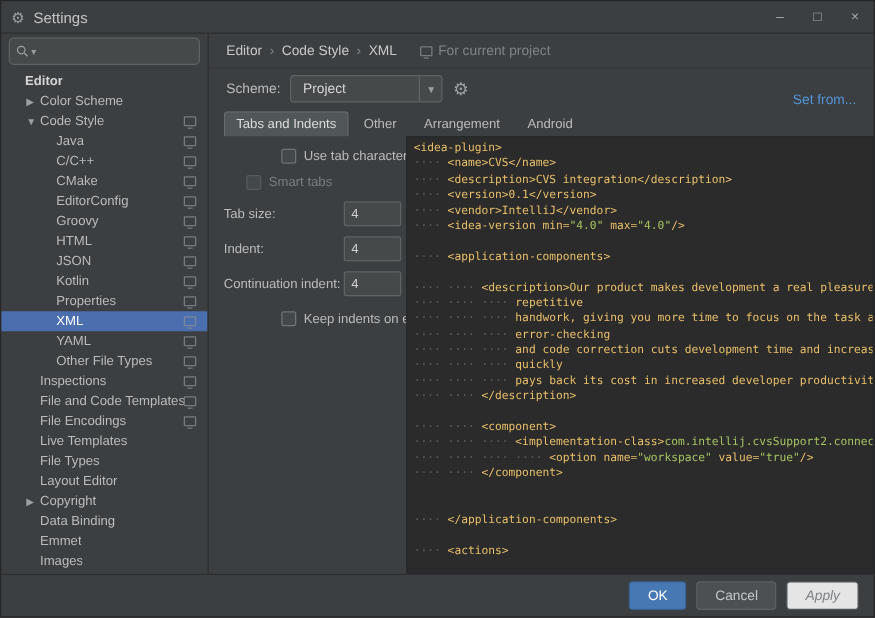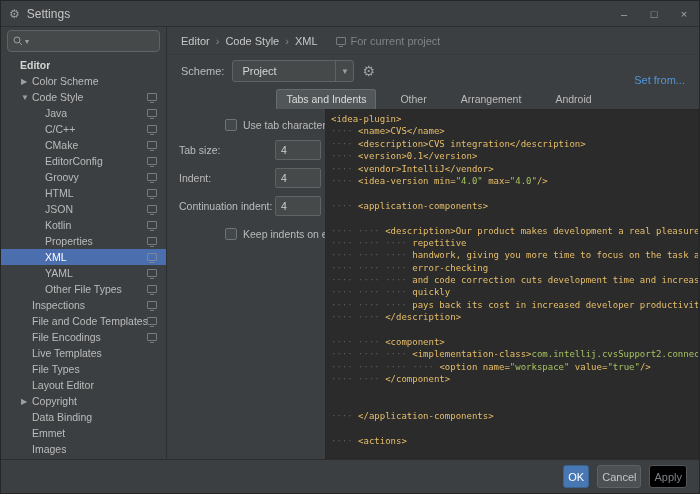--- a/index.html
+++ b/index.html
@@ -46,21 +46,21 @@
   .scope-note { display:flex; align-items:center; gap:5px; color:#7e8386; margin-left:12px; }
   .scope-note .badge-icon { margin-left:0; }
 
   .scheme-row { height:32px; flex:none; display:flex; align-items:center; padding:0 14px; gap:8px; }
   .scheme-label { color:#bbbbbb; }
   .combo { width:122px; height:22px; background:#45494a; border:1px solid #5e6366; border-radius:3px; display:flex; align-items:center; padding-left:9px; color:#d6d6d6; }
   .combo-arrow { margin-left:auto; width:18px; align-self:stretch; border-left:1px solid #5e6366; display:flex; align-items:center; justify-content:center; color:#9da0a2; font-size:8px; }
   .gear { color:#9da0a2; font-size:14px; cursor:default; }
   .set-from { margin-left:auto; align-self:flex-end; margin-bottom:1px; color:#5394d8; cursor:default; }
 
-  .tabs-row { height:22px; flex:none; display:flex; align-items:flex-end; padding-left:12px; gap:14px;justify-content:center; }
+  .tabs-row { height:22px; flex:none; display:flex; align-items:flex-end; padding-left:12px; gap:2px; }
   .tab { padding:3px 9px 4px; color:#bbbbbb; font-size:10.5px; border:1px solid transparent; border-bottom:none; cursor:default; }
   .tab.selected { background:#515658; border:1px solid #666b6d; border-bottom:none; border-radius:3px 3px 0 0; color:#dcdcdc; }
 
   .content { flex:1; display:flex; min-height:0; padding-left:12px; }
   .settings-col { width:146px; flex:none; padding-top:10px; padding-right:4px; font-size:10.5px; }
   .check-row { display:flex; align-items:center; gap:6px; margin-bottom:9px; white-space:nowrap;margin-left:46px; }
   .checkbox { width:12px; height:12px; background:#43494b; border:1px solid #6f7375; border-radius:2px; flex:none; }
   .check-row.disabled { color:#7a7e80; }
   .check-row.disabled .checkbox { border-color:#565a5c; }
   .indent-sub { margin-left:18px; }
@@ -71,23 +71,23 @@
   
   .preview { flex:1; min-width:0; background:#2b2b2b; border:1px solid #27292a; overflow:hidden; padding:3px 0 0 5px; }
   .code { font-family:"DejaVu Sans Mono","Liberation Mono",monospace; font-size:9px; line-height:12.4px; white-space:pre; }
   .code-line { height:12.4px; overflow:hidden; }
   .tok-w { color:#5b6062; }
   .tok-t { color:#e8bf6a; }
   .tok-s { color:#a5c261; }
 
   
   .footer { height:34px; flex:none; border-top:1px solid #2c2e2f; display:flex; align-items:center; justify-content:flex-end; gap:8px; padding:0 12px; }
-  .btn { height:23px; padding:0 4px; border-radius:3px; border:1px solid #5e6163; background:#4c5053; color:#c3c6c8; font-size:11px; display:flex; align-items:center; cursor:default; }
+  .btn { height:23px; padding:0 14px; border-radius:3px; border:1px solid #5e6163; background:#4c5053; color:#c3c6c8; font-size:11px; display:flex; align-items:center; cursor:default; }
   .btn-ok { background:#4878b4; border-color:#3a6291; color:#ffffff; }
-  .btn-apply { color:#7d8184; border-color:#53565a; background:#000000; }
+  .btn-apply { color:#7d8184; border-color:#53565a; background:#e5e5e5;font-style:italic; }
 </style>
 </head>
 <body>
 
 <div class="window">
 
   <div class="titlebar">
     <span class="title-icon">⚙</span>
     <span class="title-text">Settings</span>
     <div class="win-controls">
@@ -259,20 +259,24 @@
           <div class="tab">Android</div>
         </div>
 
       <div class="content">
 
         <div class="settings-col">
           <div class="check-row">
             <span class="checkbox"></span>
             <span>Use tab character</span>
           </div>
+          <div class="check-row disabled indent-sub">
+            <span class="checkbox"></span>
+            <span>Smart tabs</span>
+          </div>
           <div class="field-row">
             <span>Tab size:</span>
             <input class="field-input" value="4" style="">
           </div>
           <div class="field-row">
             <span>Indent:</span>
             <input class="field-input" value="4" style="">
           </div>
           <div class="field-row">
             <span>Continuation indent:</span>

